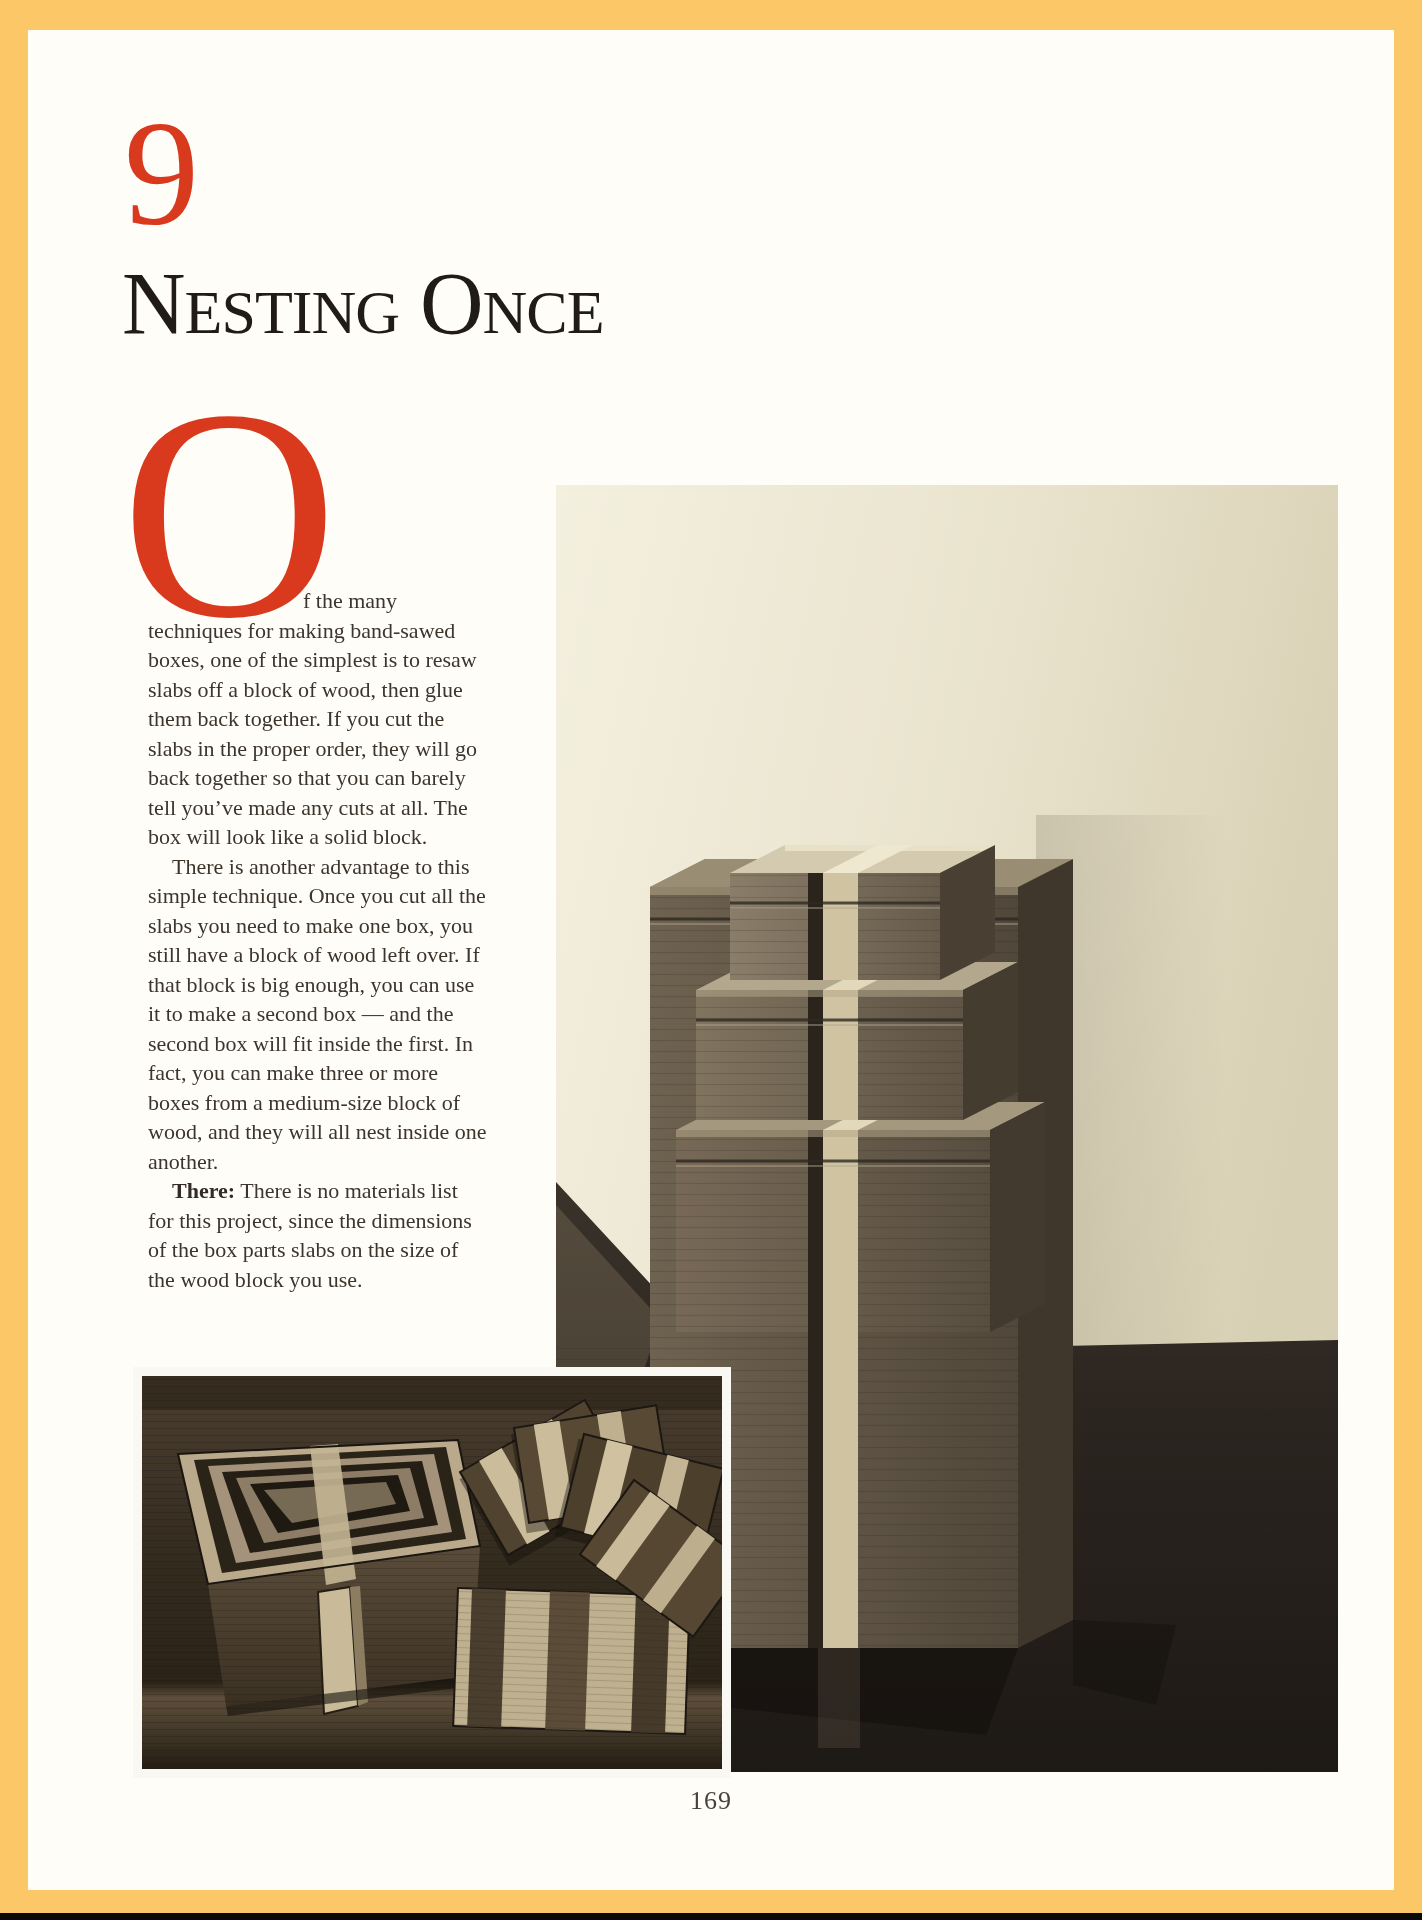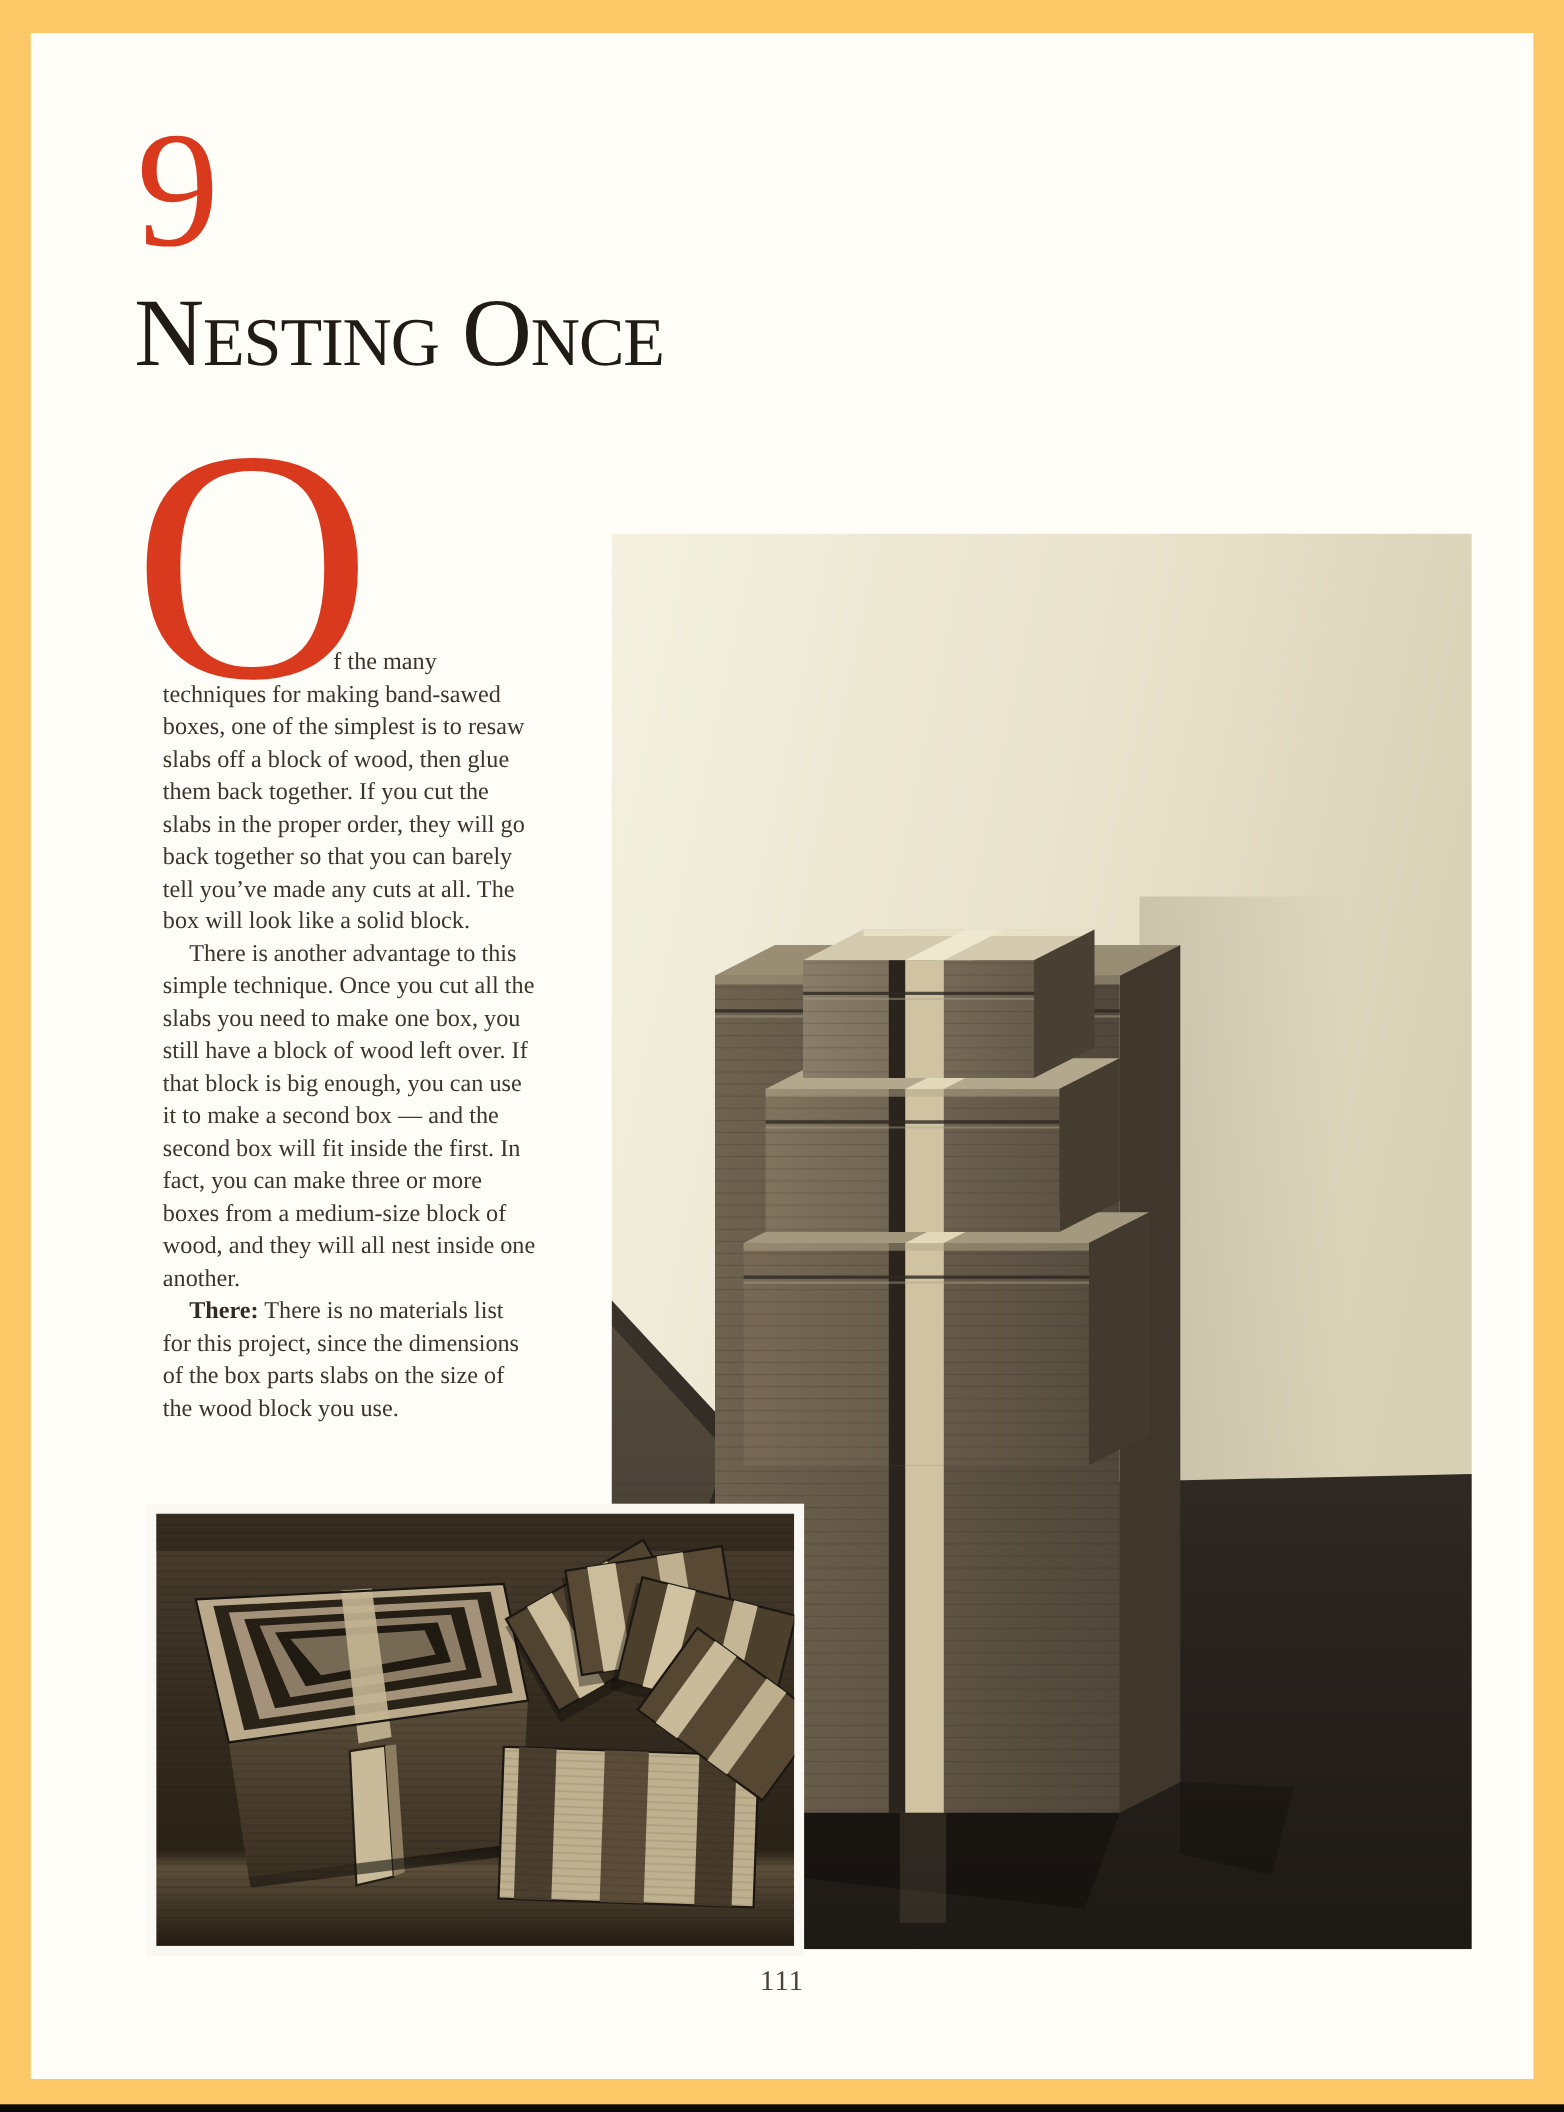--- a/index.html
+++ b/index.html
@@ -248,17 +248,17 @@
         </g>
         <g transform="translate(492,104) rotate(36)">
           <rect x="0" y="0" width="140" height="92" fill="#55473162" stroke="#1c1712" stroke-width="2" fill-opacity="1" style="fill:#554731"></rect>
           <rect x="20" y="0" width="24" height="92" fill="#c9bb99"></rect>
           <rect x="78" y="0" width="22" height="92" fill="#bdae8d"></rect>
         </g>
       </g>
     </svg>
   </div>
 
-  <div class="page-number">111</div>
+  <div class="page-number">169</div>
 
 </div>
 
 <div class="bottom-black-bar"></div>
 
 </body></html>

